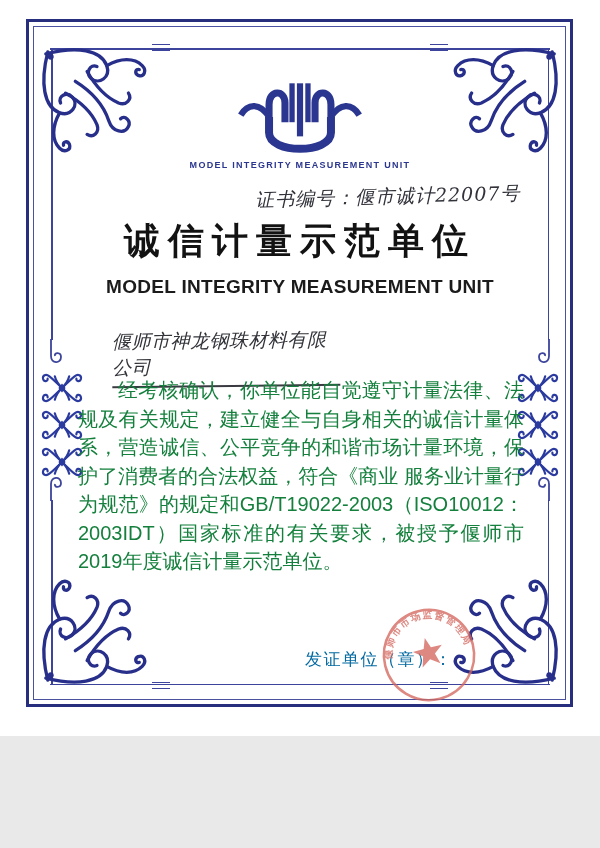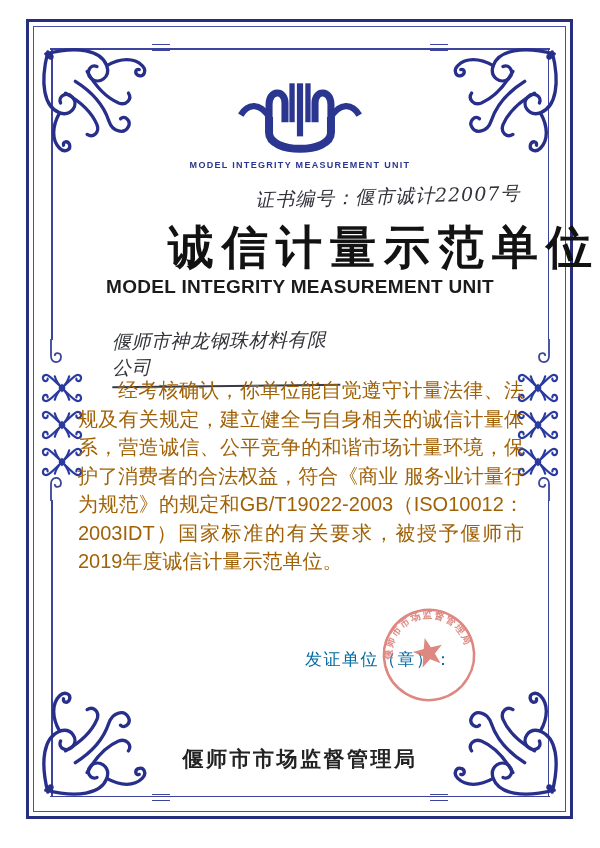--- a/index.html
+++ b/index.html
@@ -1,17 +1,17 @@
 <!DOCTYPE html>
 <html><head>
 <meta charset="utf-8">
 <style>
   html,body{margin:0;padding:0;background:#e9e9e9;}
   .page{
-    position:relative;width:600px;height:848px;margin:0 auto;
+    position:relative;width:600px;height:736px;margin:0 auto;
     background:#ffffff;overflow:hidden;
     font-family:"Liberation Sans",sans-serif;color:#222;
   }
   
   .border-outer{position:absolute;left:26px;right:27px;top:19px;bottom:29px;border:3px solid #272e7e;}
   .border-outer2{position:absolute;left:33px;right:34px;top:26px;bottom:36px;border:1px solid #4a52a0;}
   .iline{position:absolute;background:#3c449c;}
   .iline-top{left:50px;right:50px;top:48px;height:1.5px;}
   .iline-bottom{left:50px;right:50px;bottom:51px;height:1.5px;}
   .iline-left-a{left:51px;top:48px;height:292px;width:1.5px;}
@@ -38,29 +38,29 @@
   .bfly.l1{left:38px;top:370px;}.bfly.l2{left:38px;top:407px;}.bfly.l3{left:38px;top:444px;}
   .bfly.r1{right:38px;top:370px;transform:scaleX(-1);}
   .bfly.r2{right:38px;top:407px;transform:scaleX(-1);}
   .bfly.r3{right:38px;top:444px;transform:scaleX(-1);}
   
   .logo{position:absolute;left:225px;top:78px;width:150px;height:84px;}
   .logo-caption{position:absolute;left:0;right:0;top:160px;text-align:center;
     font-size:9px;font-weight:700;letter-spacing:1.3px;color:#2b3690;}
   .cert-no{position:absolute;right:80px;top:184px;font-size:19px;color:#31323a;
     font-family:"DejaVu Serif",serif;font-style:italic;transform:rotate(-1.5deg);letter-spacing:1px;}
-  .title-zh{position:absolute;left:0;right:0;top:217px;text-align:right;
-    font-family:"Liberation Serif",serif;font-weight:900;font-size:46px;letter-spacing:8px;color:#121212;}
+  .title-zh{position:absolute;left:0;right:0;top:217px;text-align:center;
+    font-family:"Liberation Serif",serif;font-weight:900;font-size:36px;letter-spacing:8px;color:#121212;}
   .title-en{position:absolute;left:0;right:0;top:276px;text-align:center;
     font-weight:800;font-size:19px;letter-spacing:0.3px;color:#1b1b1b;}
   .company{position:absolute;left:112px;top:328px;width:228px;
     font-family:"DejaVu Serif",serif;font-style:italic;font-size:19px;color:#33343a;
     border-bottom:2px solid #3a3a42;padding-bottom:5px;transform:rotate(-0.6deg);letter-spacing:0.5px;}
   .body-text{position:absolute;left:78px;top:376px;width:446px;
-    font-size:20px;line-height:28.5px;color:#a16207;text-align:justify;text-indent:2em;}
+    font-size:20px;line-height:28.5px;color:#15803d;text-align:justify;text-indent:2em;}
   .issuer{position:absolute;left:305px;top:648px;font-size:17px;color:#0369a1;letter-spacing:1.5px;}
   .seal{position:absolute;left:380px;top:606px;width:98px;height:98px;opacity:0.78;transform:rotate(-14deg);}
   .footer-org{position:absolute;left:0;right:0;top:745px;text-align:center;
     font-size:21px;font-weight:700;letter-spacing:2.5px;color:#232323;}
 </style>
 </head>
 <body>
 
 <div class="page">
 

